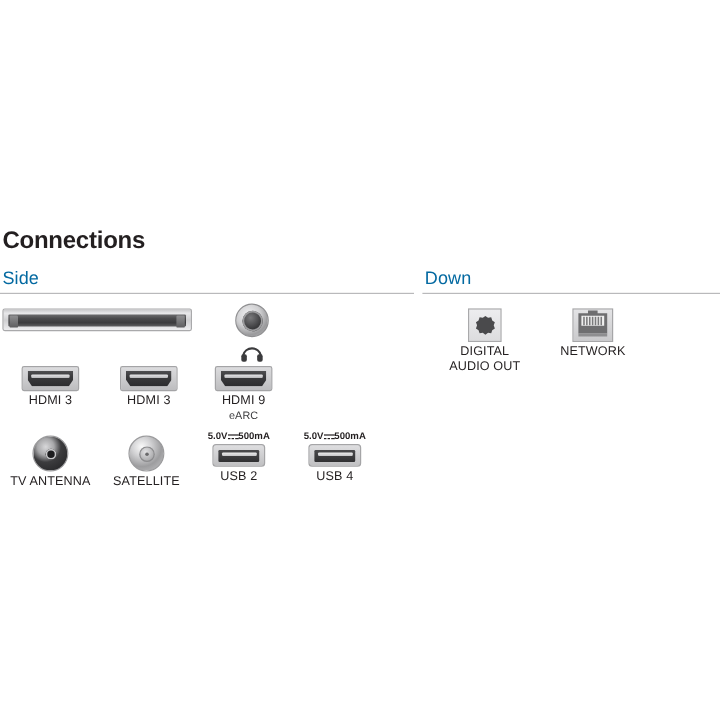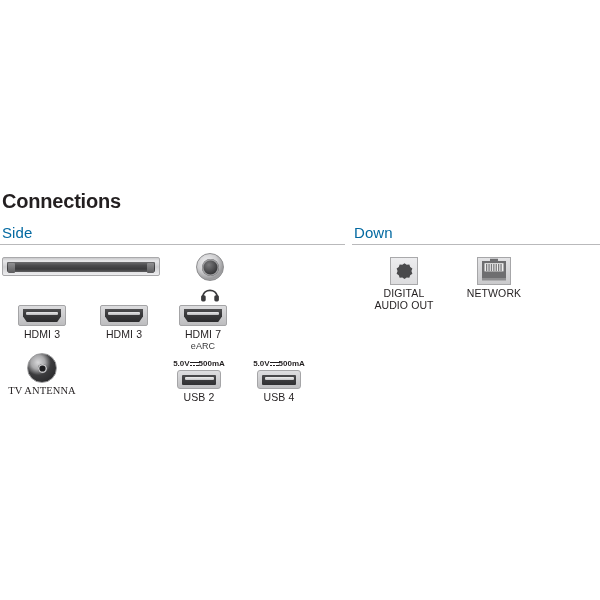--- a/index.html
+++ b/index.html
@@ -205,33 +205,43 @@
         <div class="cap">HDMI 3</div>
       </div>
 
       <div class="port" style="left:168px;top:60px;width:70px;">
         <div style="display:flex;justify-content:center;">
           <div class="hdmi">
               <div class="mouth"></div>
               <div class="lip"></div>
             </div>
         </div>
-        <div class="cap">HDMI 7</div>
+        <div class="cap">HDMI 9</div>
         <div class="cap sub">eARC</div>
       </div>
 
-      <div class="port" style="left:7px;top:108px;width:70px;font-family:Liberation Serif, serif;">
+      <div class="port" style="left:7px;top:118px;width:70px;">
         <div style="display:flex;justify-content:center;">
           <div class="coax ant">
               <div class="pin"></div>
             </div>
         </div>
         <div class="cap">TV ANTENNA</div>
       </div>
 
+      <div class="port" style="left:87px;top:118px;width:70px;">
+        <div style="display:flex;justify-content:center;">
+          <div class="coax sat">
+              <div class="pin">
+                <b></b>
+              </div>
+            </div>
+        </div>
+        <div class="cap">SATELLITE</div>
+      </div>
 
       <div class="port" style="left:165px;top:114px;width:68px;">
         <div class="pwr">
           <span>5.0V</span><span class="dcsym"><i class="a"></i><i class="b"></i><i class="c"></i><i class="d"></i></span><span>500mA</span>
         </div>
         <div style="display:flex;justify-content:center;">
           <div class="usb">
               <div class="mouth"></div>
               <div class="bar"></div>
             </div>

